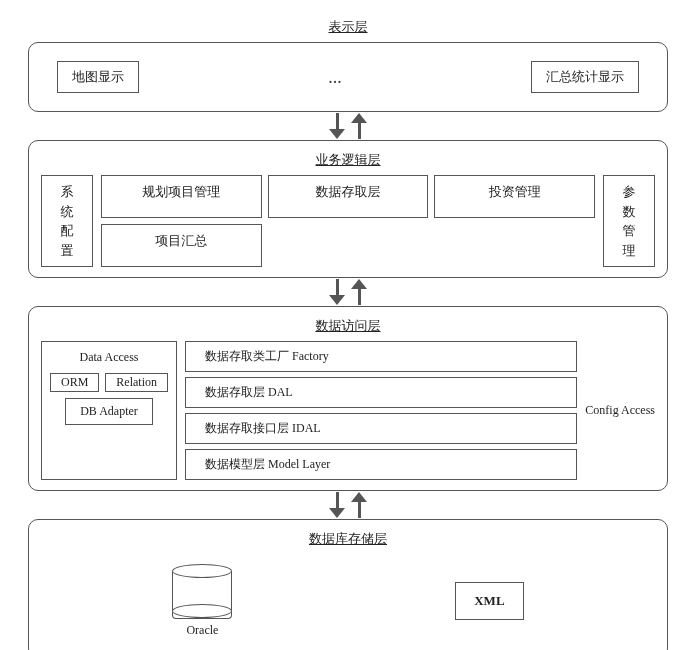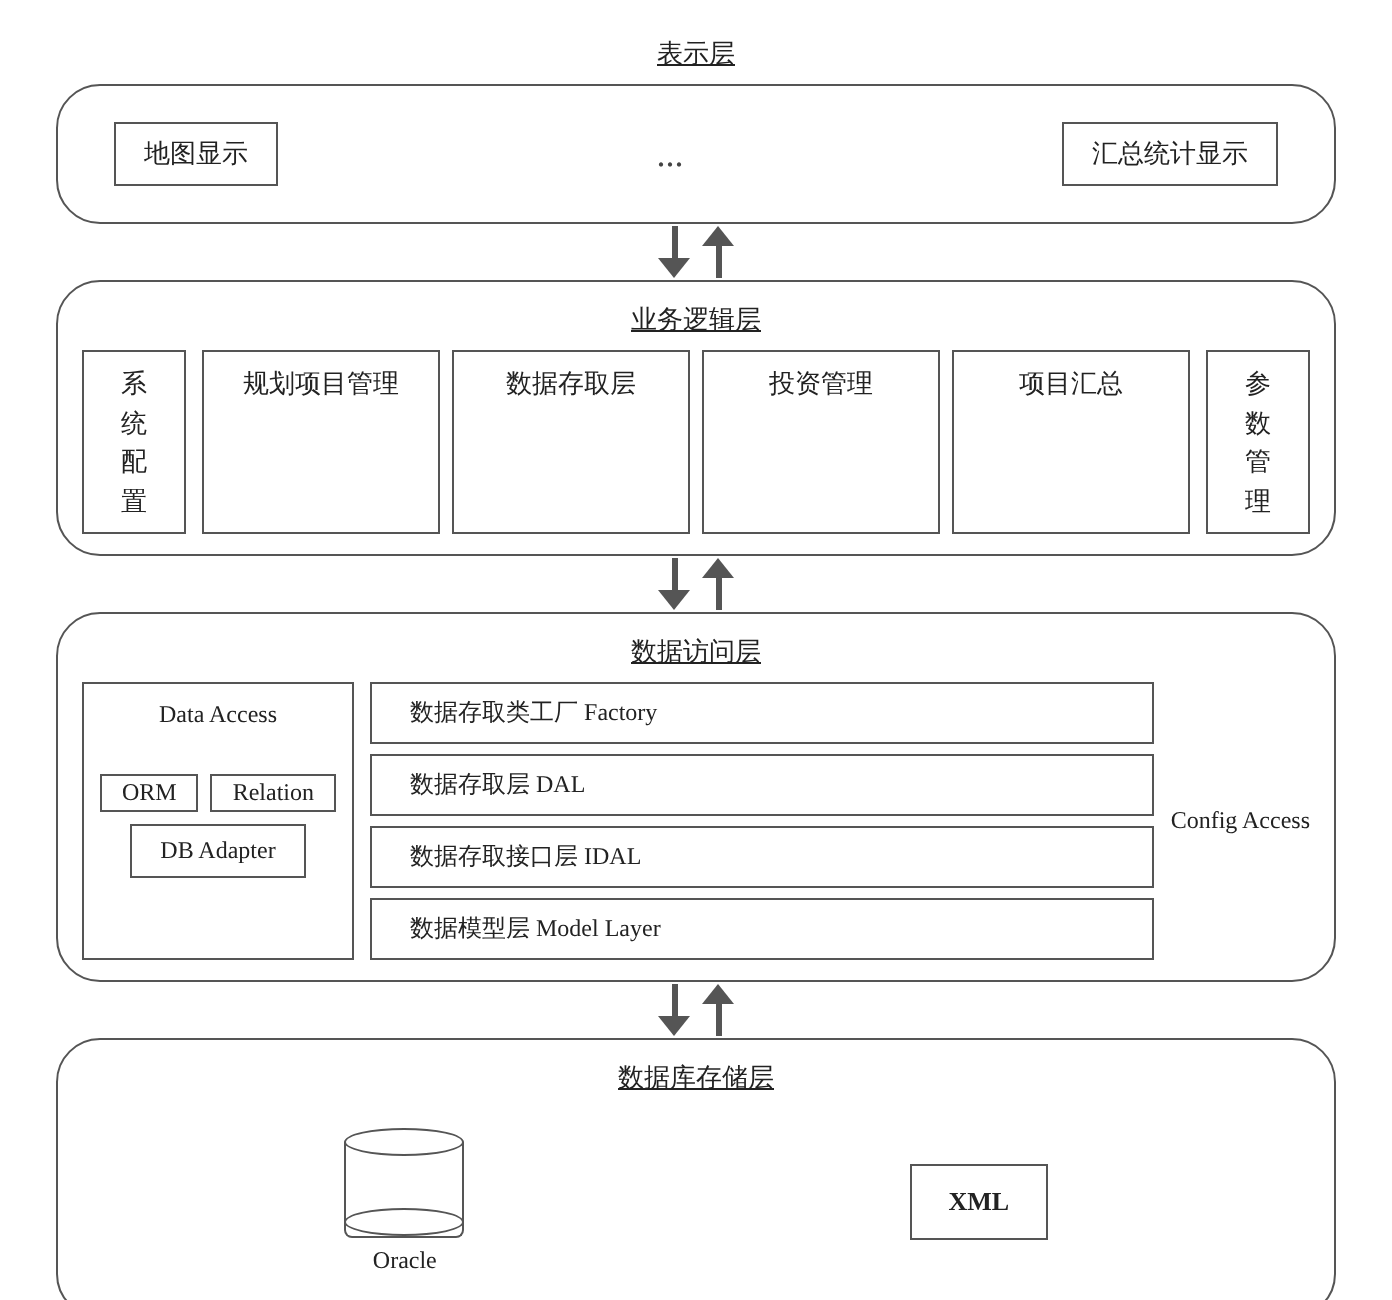--- a/index.html
+++ b/index.html
@@ -20,21 +20,21 @@
       width: 640px;
       display: flex;
       flex-direction: column;
       align-items: center;
       gap: 0;
     }
 
     
     .layer-box {
       border: 1.5px solid #555;
-      border-radius: 22px;
+      border-radius: 10px;
       padding: 10px 12px;
       width: 100%;
       position: relative;
     }
 
     
     .arrow-area {
       display: flex;
       justify-content: center;
       align-items: center;
@@ -100,21 +100,21 @@
       align-items: center;
       justify-content: center;
       font-size: 13px;
       text-align: center;
       min-width: 52px;
       line-height: 1.5;
     }
     .biz-grid {
       flex: 1;
       display: grid;
-      grid-template-columns: 1fr 1fr 1fr 1fr;
+      grid-template-columns: 1fr 1fr 1fr;
       gap: 6px;
     }
     .biz-cell {
       border: 1.5px solid #555;
       padding: 7px 8px;
       text-align: center;
       font-size: 13px;
     }
 
     
@@ -128,21 +128,21 @@
       border: 1.5px solid #555;
       padding: 8px;
       display: flex;
       flex-direction: column;
       gap: 6px;
       min-width: 130px;
     }
     .dal-left-title {
       font-size: 12px;
       text-align: center;
-      margin-bottom: 16px;
+      margin-bottom: 2px;
     }
     .dal-left-row {
       display: flex;
       flex-direction: row;
       gap: 6px;
     }
     .dal-small-box {
       border: 1.5px solid #555;
       padding: 1px 10px;
       font-size: 12px;

